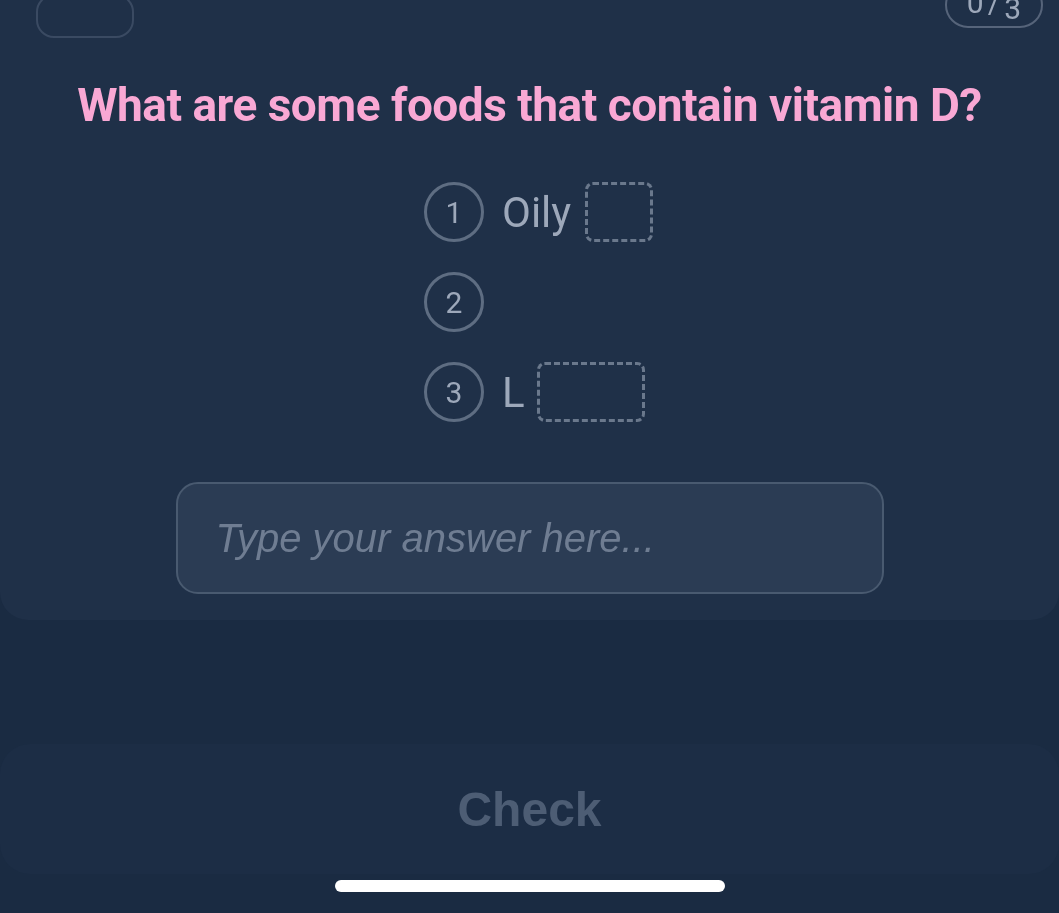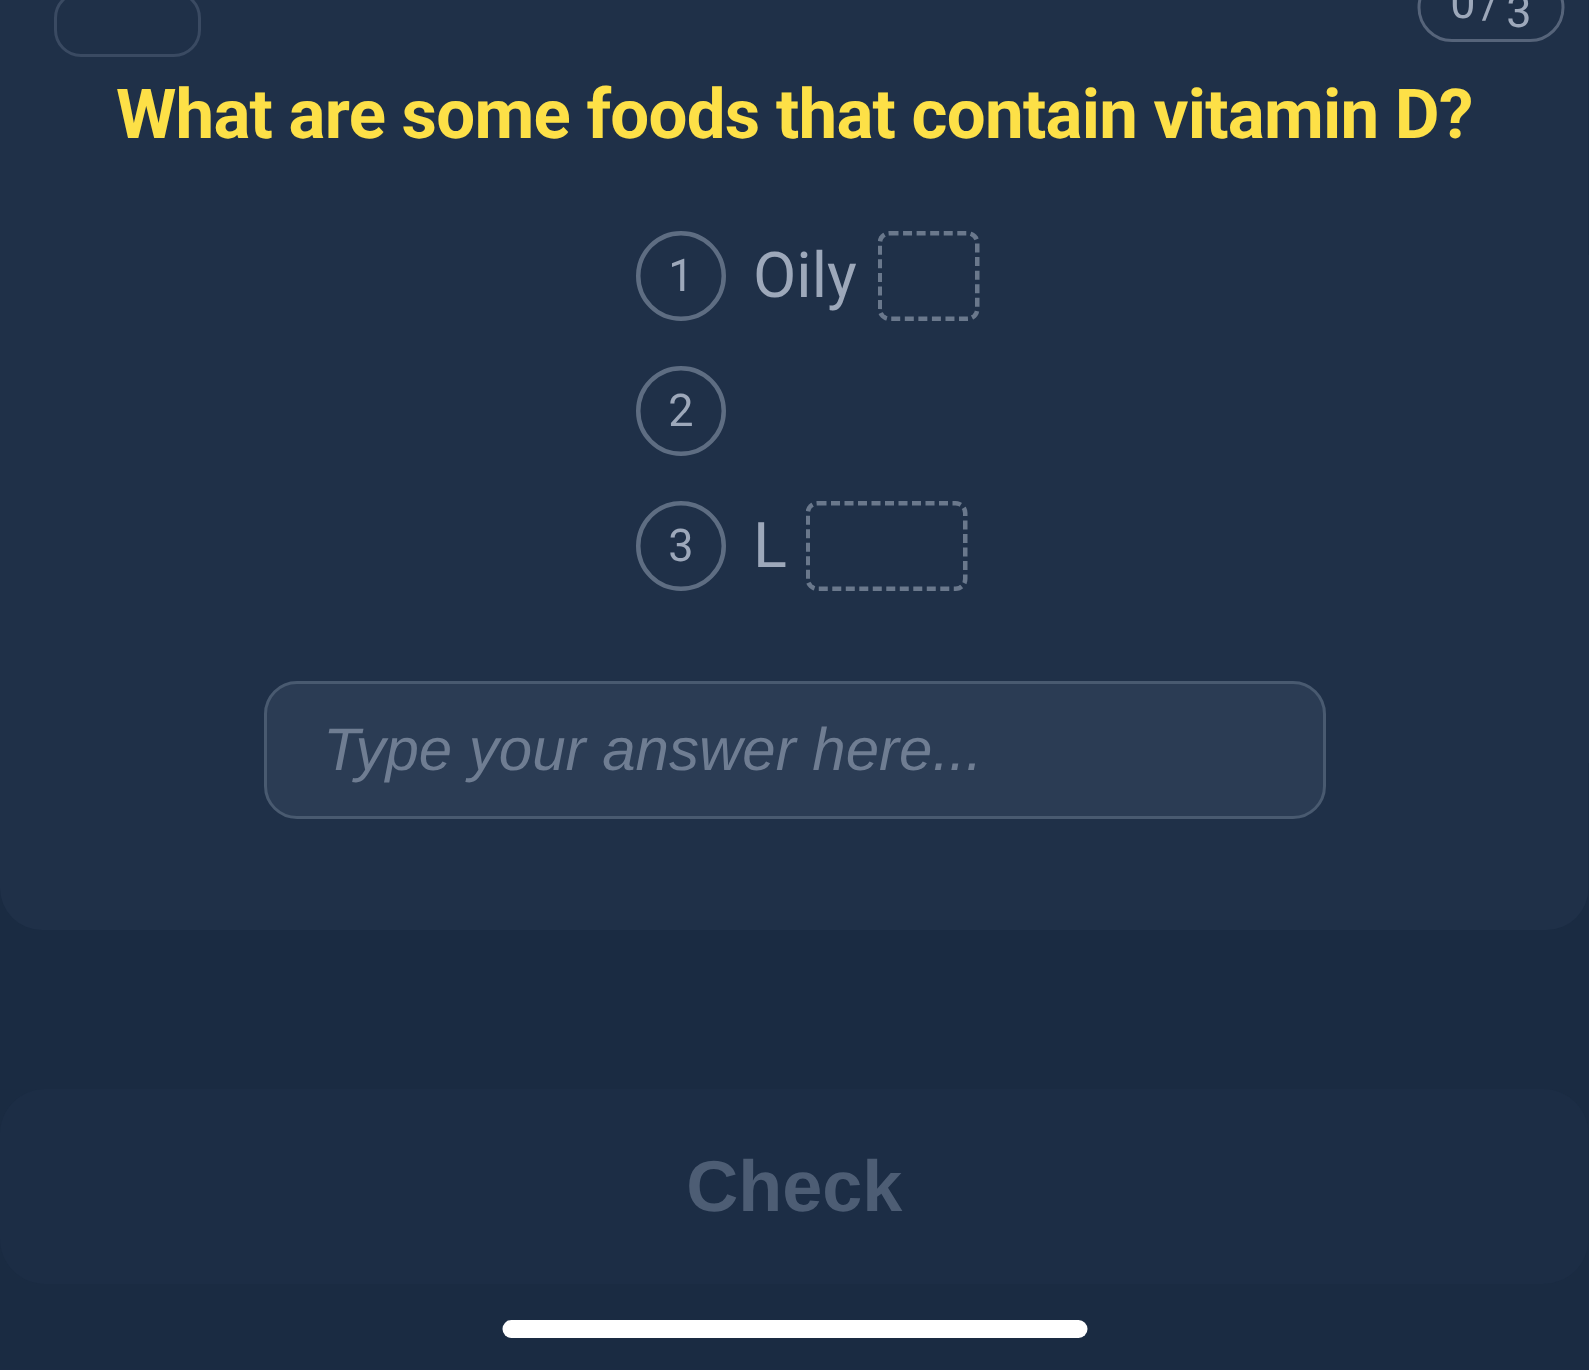--- a/index.html
+++ b/index.html
@@ -44,24 +44,25 @@
     line-height: 1;
     display: flex;
     align-items: baseline;
     gap: 2px;
   }
   .score-pill .num { font-size: 30px; }
   .score-pill .slash { font-size: 30px; padding: 0 2px; }
   .score-pill .den { font-size: 30px; position: relative; top: 6px; }
 
   .question {
-    color: #fde047;
+    color: #f9a8d4;
     font-size: 46px;
     font-weight: 700;
     text-align: center;
+    margin-top: 28px;
     letter-spacing: -0.5px;
   }
 
   .answers {
     margin-top: 50px;
     display: flex;
     flex-direction: column;
     align-items: flex-start;
     gap: 30px;
     padding-left: 394px;
@@ -100,40 +101,40 @@
   .blank-2 { width: 102px; }
   .blank-3 { width: 108px; }
 
   .input-wrap {
     margin-top: 60px;
     display: flex;
     justify-content: center;
   }
   .answer-input {
     width: 708px;
-    height: 92px;
+    height: 112px;
     background: #2b3c54;
     border: 2px solid #495a70;
     border-radius: 22px;
     color: #9da8ba;
     font-size: 40px;
     font-style: italic;
     padding: 0 38px;
     outline: none;
   }
   .answer-input::placeholder {
     color: #6f7d92;
     font-style: italic;
   }
 
   .check-btn {
     position: absolute;
     left: 0;
     right: 0;
-    top: 726px;
+    top: 744px;
     height: 130px;
     background: #1c2d45;
     border: none;
     border-radius: 30px;
     color: #4d5d74;
     font-size: 48px;
     font-weight: 600;
     width: 1059px;
     cursor: pointer;
   }

